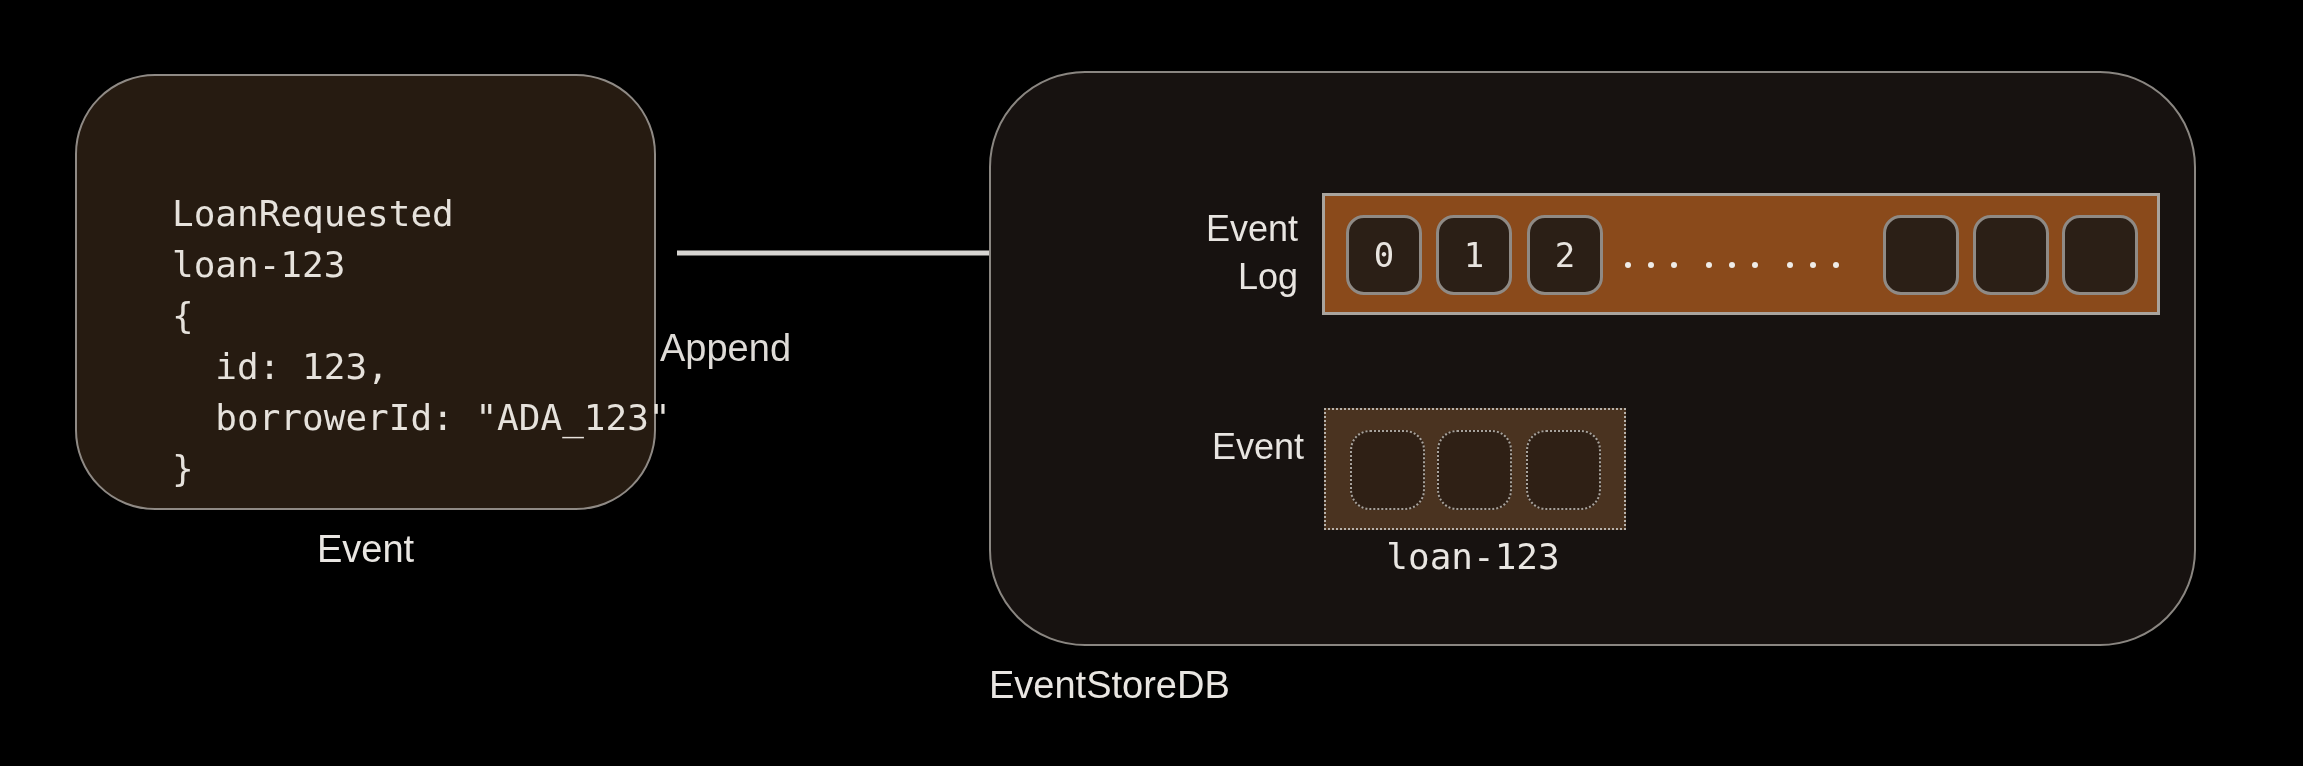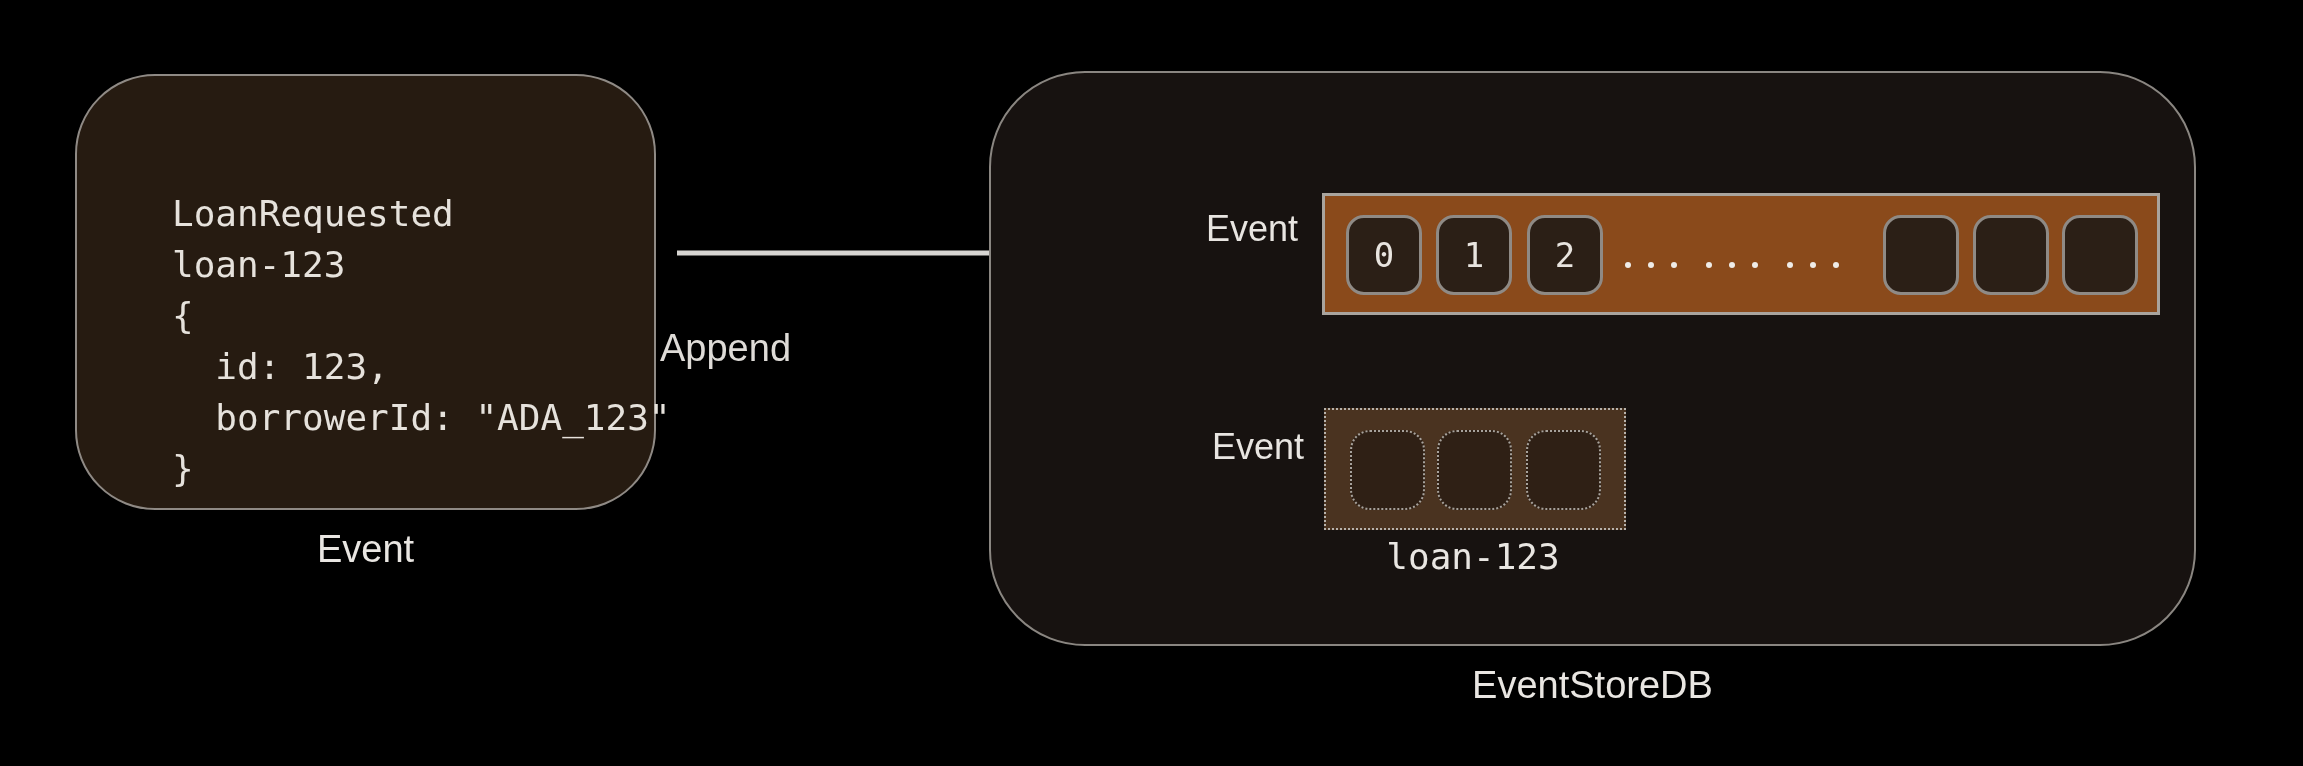--- a/index.html
+++ b/index.html
@@ -30,21 +30,21 @@
     position:absolute;left:660px;top:280px;width:340px;text-align:left;
     font-size:38px;line-height:40px;color:#dedbd7;margin-top:48px;
   }
   
   .esdb{
     position:absolute;left:989px;top:71px;width:1207px;height:575px;
     box-sizing:border-box;background:#171210;border:2px solid #8a8681;
     border-radius:96px;
   }
   .esdb-caption{
-    position:absolute;left:989px;top:664px;width:1207px;text-align:center;
+    position:absolute;left:989px;top:664px;width:1207px;
     font-size:38px;line-height:42px;color:#e9e6e2;
   }
   .side-label{
     position:absolute;width:200px;text-align:right;color:#e8e5e1;
     font-size:36px;
   }
   .side-label div{display:block;}
   .log-label{left:1098px;top:205px;line-height:48px;}
   .stream-label{left:1104px;top:424px;line-height:45px;}
   
@@ -141,20 +141,21 @@
 
     <div class="event-stream-box" style="left:333px;top:335px;">
       <div class="stream-cell s0"></div>
       <div class="stream-cell s1"></div>
       <div class="stream-cell s2"></div>
     </div>
   </div>
 
   <div class="side-label log-label">
     <div>Event</div>
+    <div>Log</div>
   </div>
   <div class="side-label stream-label">
     <div>Event</div>
   </div>
   <div class="stream-caption">loan-123</div>
   <div class="esdb-caption">EventStoreDB</div>
 
 </div>
 
 </body></html>

